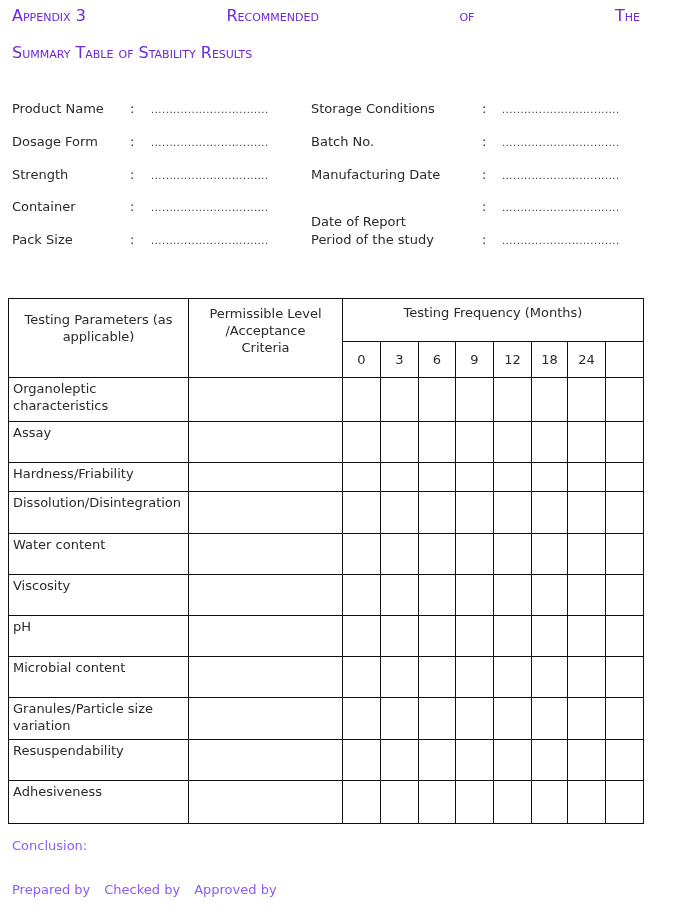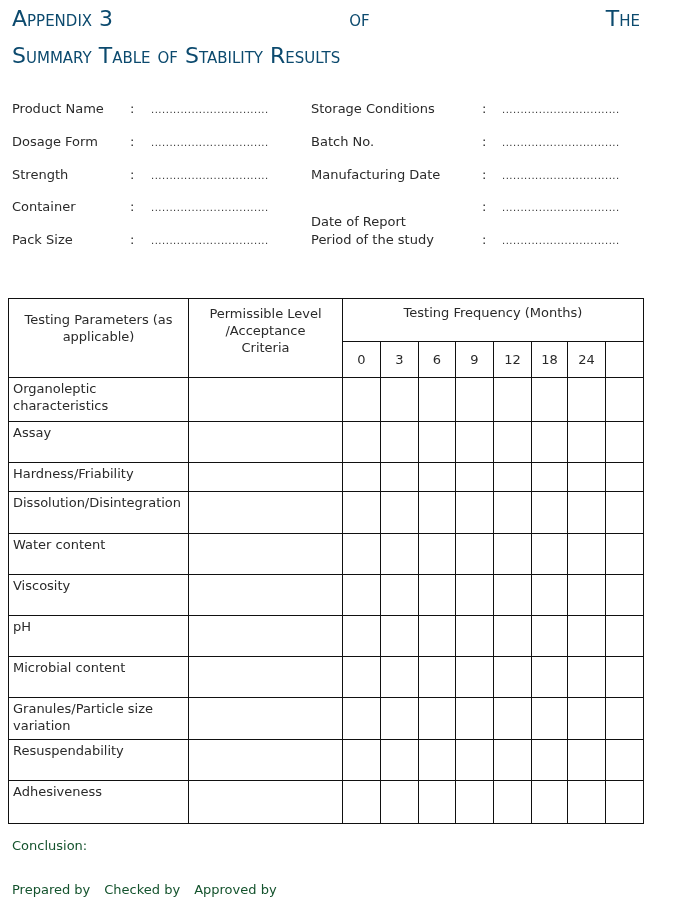--- a/index.html
+++ b/index.html
@@ -1,35 +1,36 @@
 <!DOCTYPE html>
 <html><head>
 <meta charset="utf-8">
 <style>
   html, body { margin:0; padding:0; background:#fff; }
   body { width:694px; height:920px; position:relative; overflow:hidden;
          font-family:"DejaVu Sans", sans-serif; color:#222; }
-  .title { position:absolute; left:12px; font-size:22px; color:#0c4a6e; letter-spacing:0; font-variant:small-caps; font-family:"DejaVu Sans", sans-serif;align-items:center; }
+  .title { position:absolute; left:12px; font-size:16px; color:#6d28d9; letter-spacing:0; font-variant:small-caps; font-family:"DejaVu Sans", sans-serif;align-items:center; }
   .t1 { top:6px; width:628px; display:flex; justify-content:space-between; }
   .t2 { top:43px; }
   .title span { white-space:nowrap; }
   .field { position:absolute; font-size:13px; color:#2a2a2a; white-space:nowrap; }
   .dots { position:absolute; font-size:10px; color:#333; letter-spacing:0.5px; white-space:nowrap; }
   table { position:absolute; left:8px; top:298px; border-collapse:collapse; table-layout:fixed; }
   td, th { border:1.3px solid #111; padding:0; font-weight:normal; font-size:13px; color:#2a2a2a; vertical-align:top; }
   th { text-align:center; }
   .pcell { padding:2px 4px 0 4px; line-height:17px; text-align:left; }
   .mcell { text-align:center; vertical-align:middle; }
-  .footer { position:absolute; font-size:13px; color:#14532d; left:12px; }
+  .footer { position:absolute; font-size:13px; color:#8b5cf6; left:12px; }
 </style>
 </head>
 <body>
 
 <div class="title t1">
   <span>Appendix 3</span>
+  <span>Recommended</span>
   <span>of</span>
   <span>The</span>
 </div>
 <div class="title t2">Summary Table of Stability Results</div>
 
 <div id="info">
     <div class="field" style="left: 12px; top: 101px;">Product Name</div>
     <div class="field" style="left: 130px; top: 101px;">:</div>
     <div class="dots" style="left: 151px; top: 104px;">................................</div>
     <div class="field" style="left: 12px; top: 134px;">Dosage Form</div>

